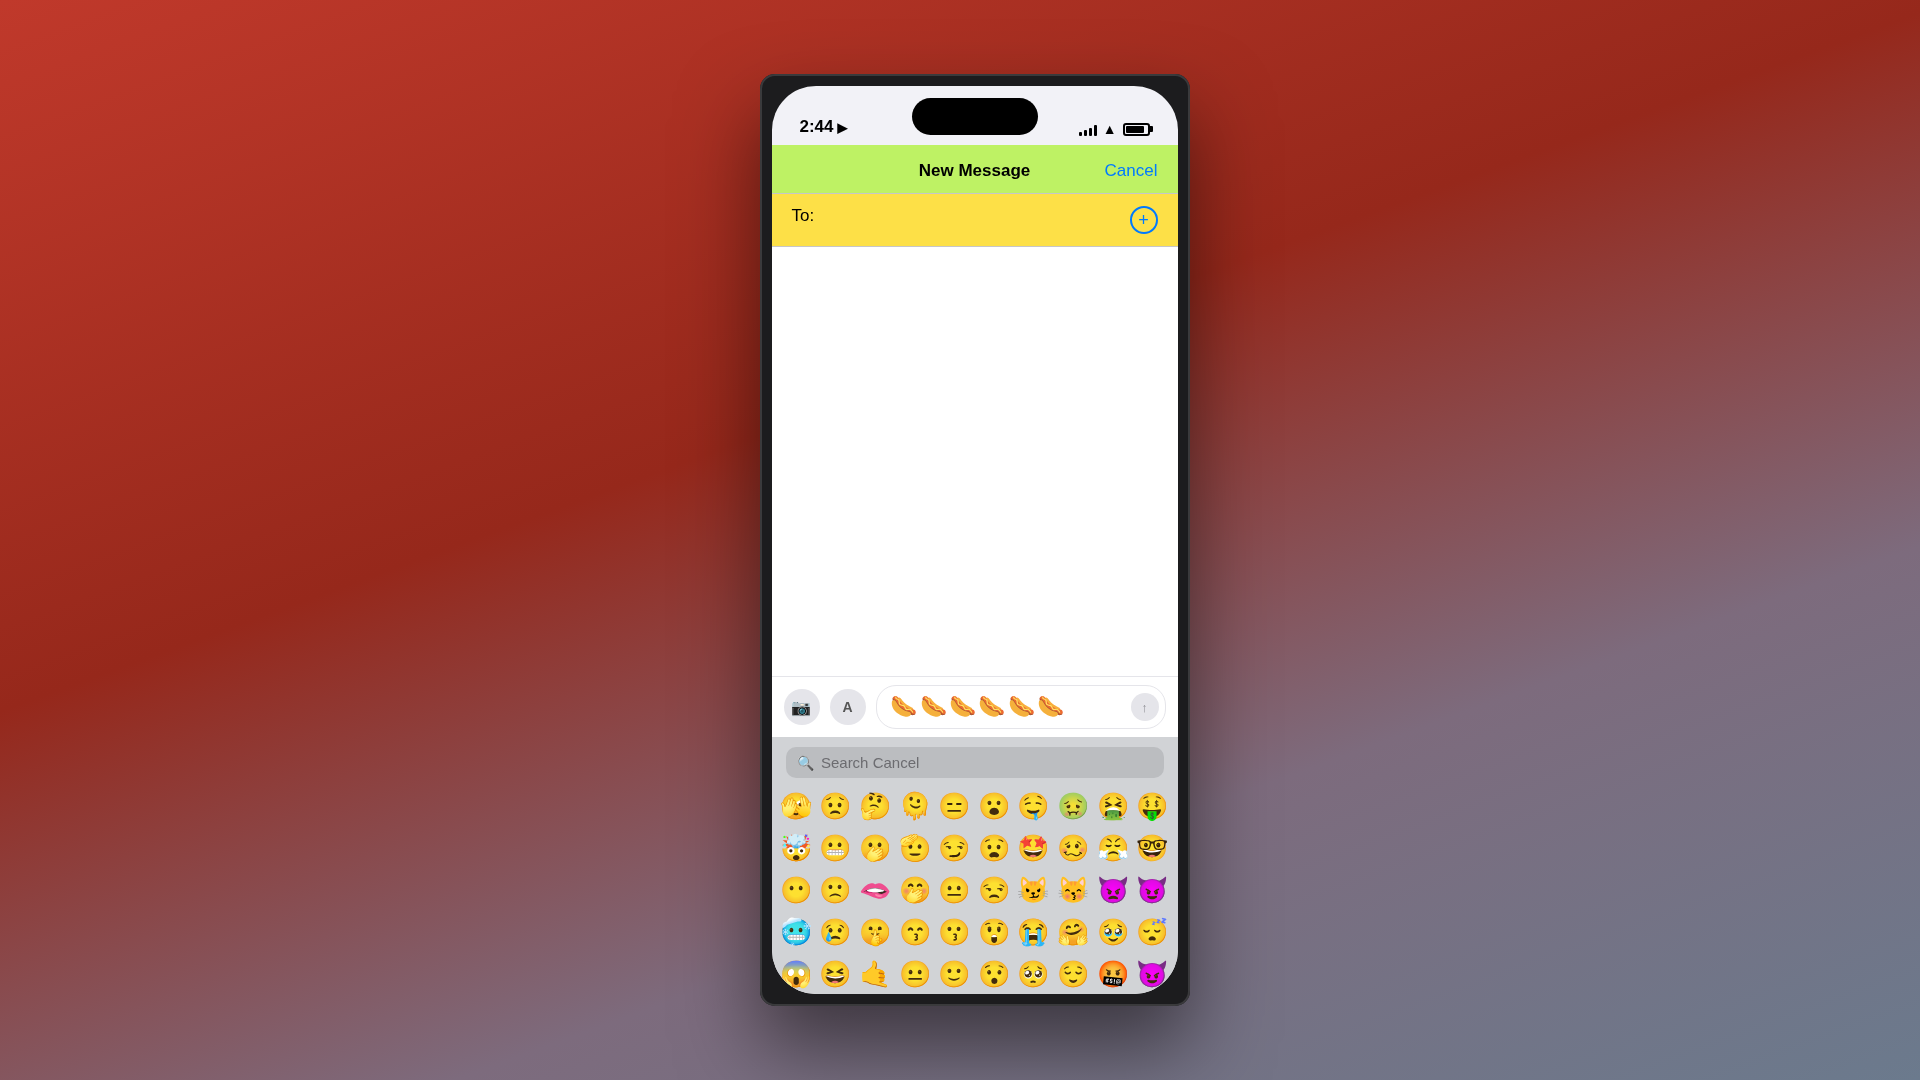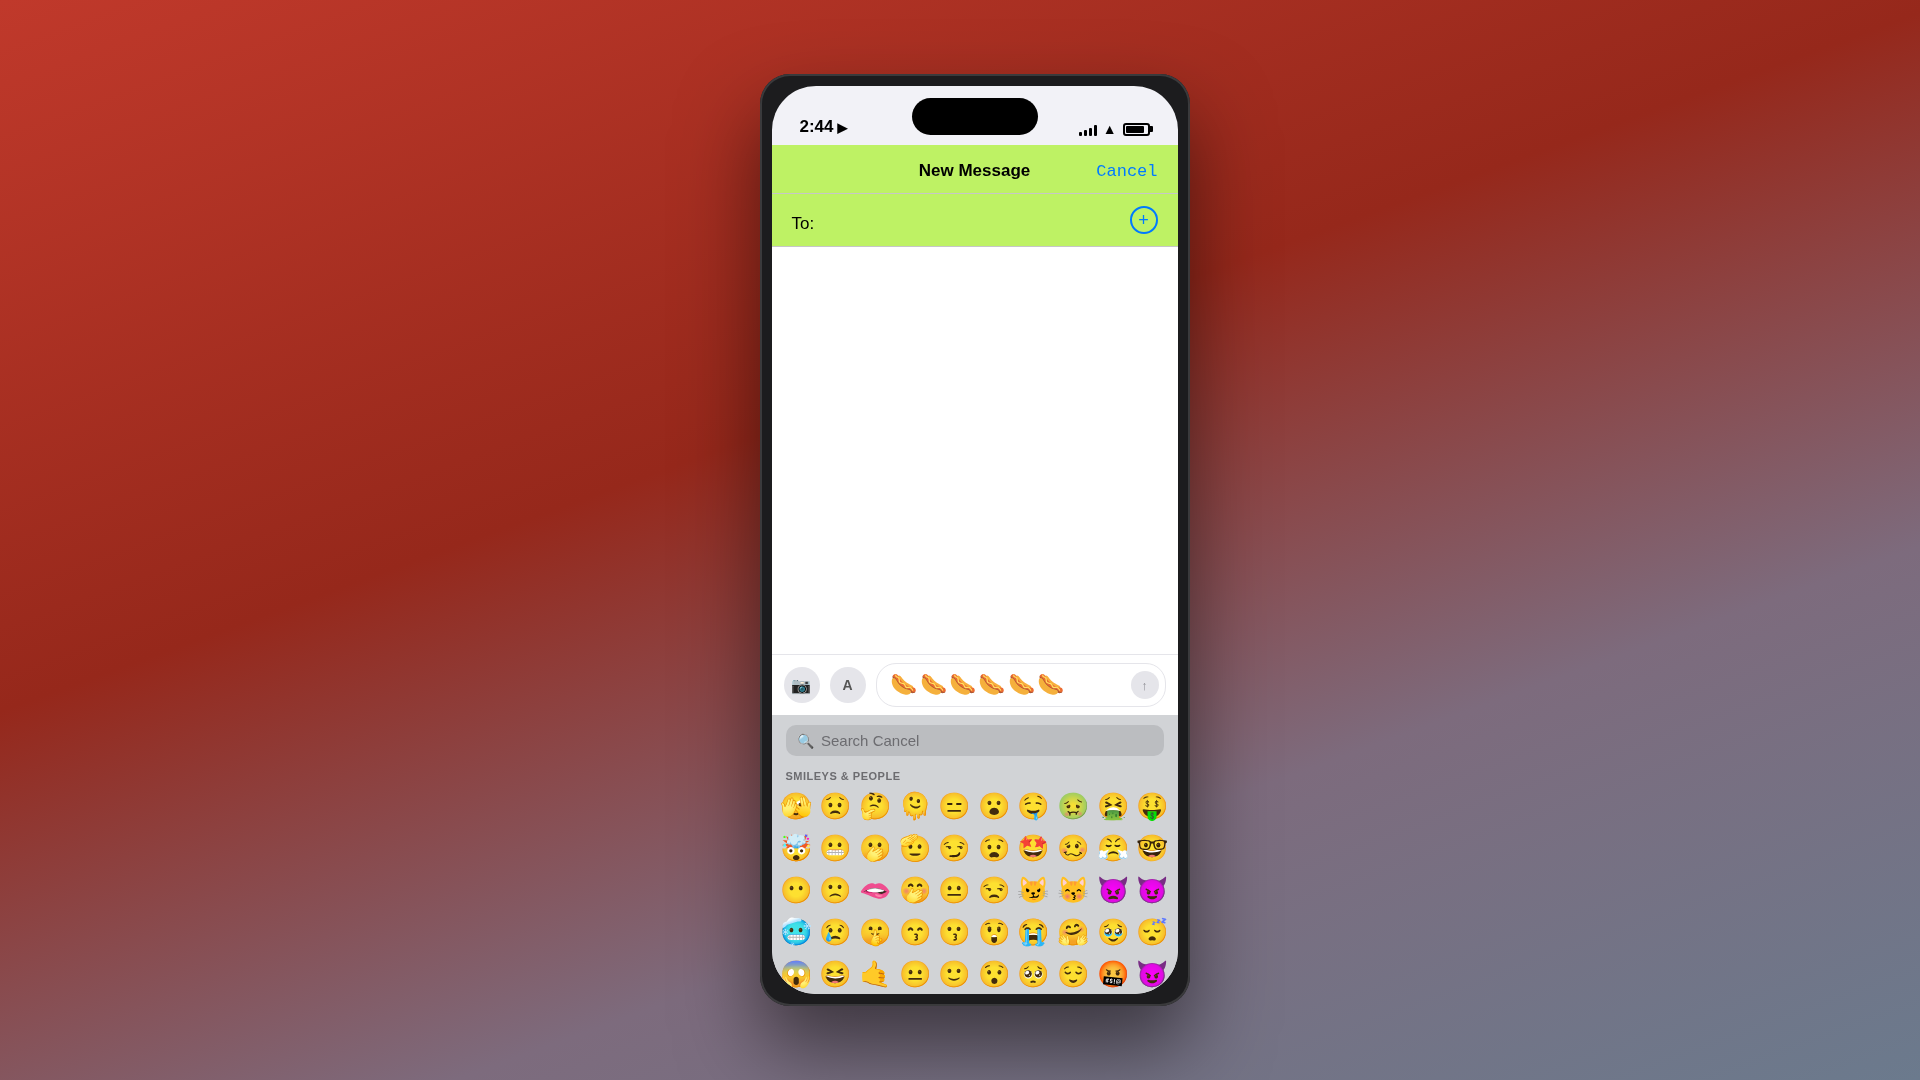--- a/index.html
+++ b/index.html
@@ -11,21 +11,21 @@
       display: flex;
       align-items: center;
       justify-content: center;
       font-family: -apple-system, BlinkMacSystemFont, 'SF Pro Display', 'Helvetica Neue', sans-serif;
     }
 
     .phone-frame {
       width: 430px;
       height: 932px;
       background: #1c1c1e;
-      border-radius: 30px;
+      border-radius: 15px;
       position: relative;
       box-shadow: 0 40px 80px rgba(0,0,0,0.5), inset 0 0 0 2px #3a3a3c;
       overflow: hidden;
       margin-left: 29px;
     }
 
     .phone-screen {
       position: absolute;
       top: 12px;
       left: 12px;
@@ -142,30 +142,29 @@
       font-weight: 600;
       color: #000;
     }
 
     .nav-cancel {
       position: absolute;
       right: 20px;
       font-size: 17px;
       color: #007aff;
       cursor: pointer;
-      font-family: Liberation Mono, monospace;
     }
 
     
     .to-field {
-      background: #bef264;
+      background: #fde047;
       border-bottom: 1px solid #c6c6c8;
       padding: 12px 20px;
       display: flex;
-      align-items: flex-end;
+      align-items: flex-start;
       gap: 20px;
     }
 
     .to-label {
       font-size: 17px;
       color: #000;
       font-weight: 400;
     }
 
     .to-input {
@@ -381,21 +380,20 @@
 
       <div class="emoji-keyboard">
 
         <div class="emoji-search-bar">
           <div class="emoji-search-input-wrapper">
             <span class="search-icon-emoji">🔍</span>
             <span class="emoji-search-placeholder">Search Cancel</span>
           </div>
         </div>
 
-        <div class="emoji-section-label">SMILEYS &amp; PEOPLE</div>
 
         <div class="emoji-grid">
 
           <div class="emoji-cell">🫣</div>
           <div class="emoji-cell">😟</div>
           <div class="emoji-cell">🤔</div>
           <div class="emoji-cell">🫠</div>
           <div class="emoji-cell">😑</div>
           <div class="emoji-cell">😮</div>
           <div class="emoji-cell">🤤</div>

